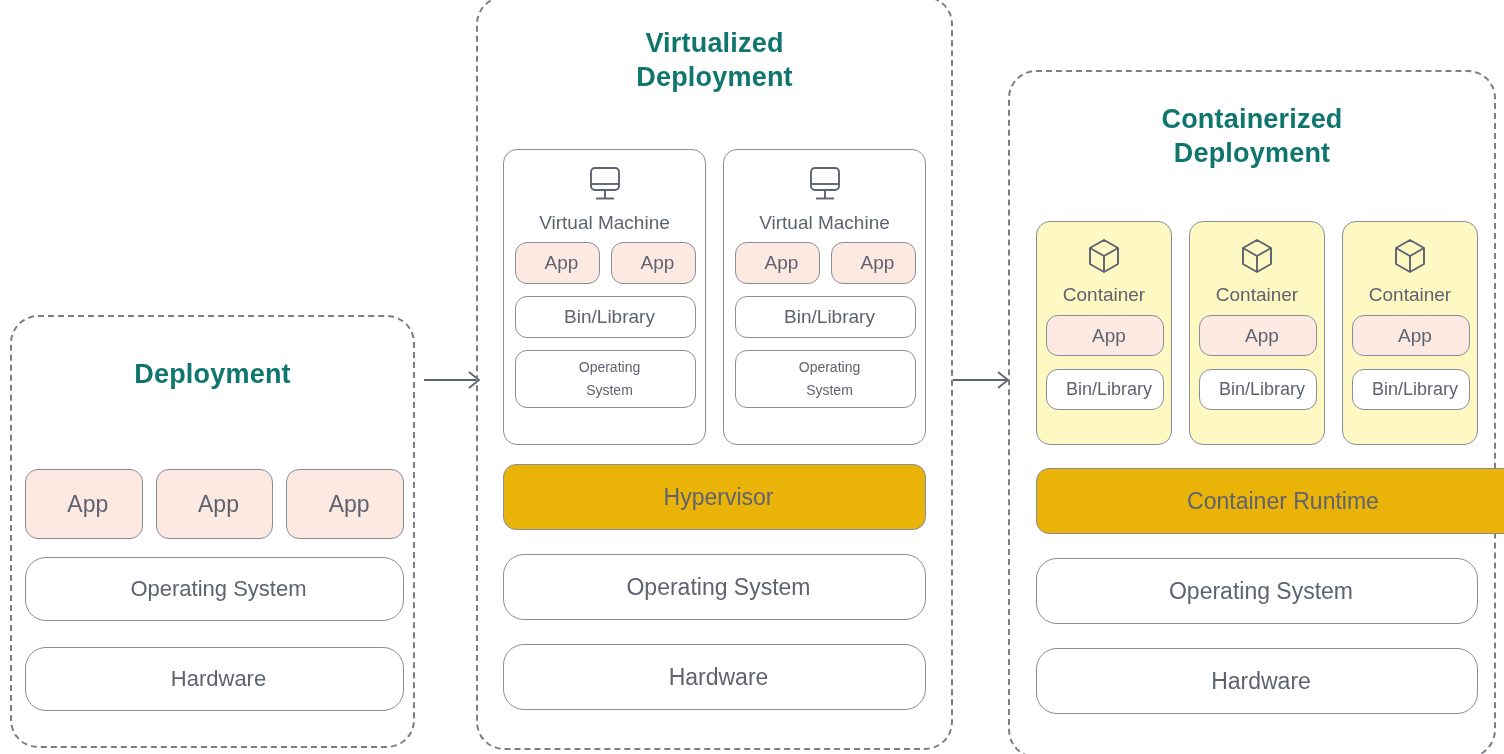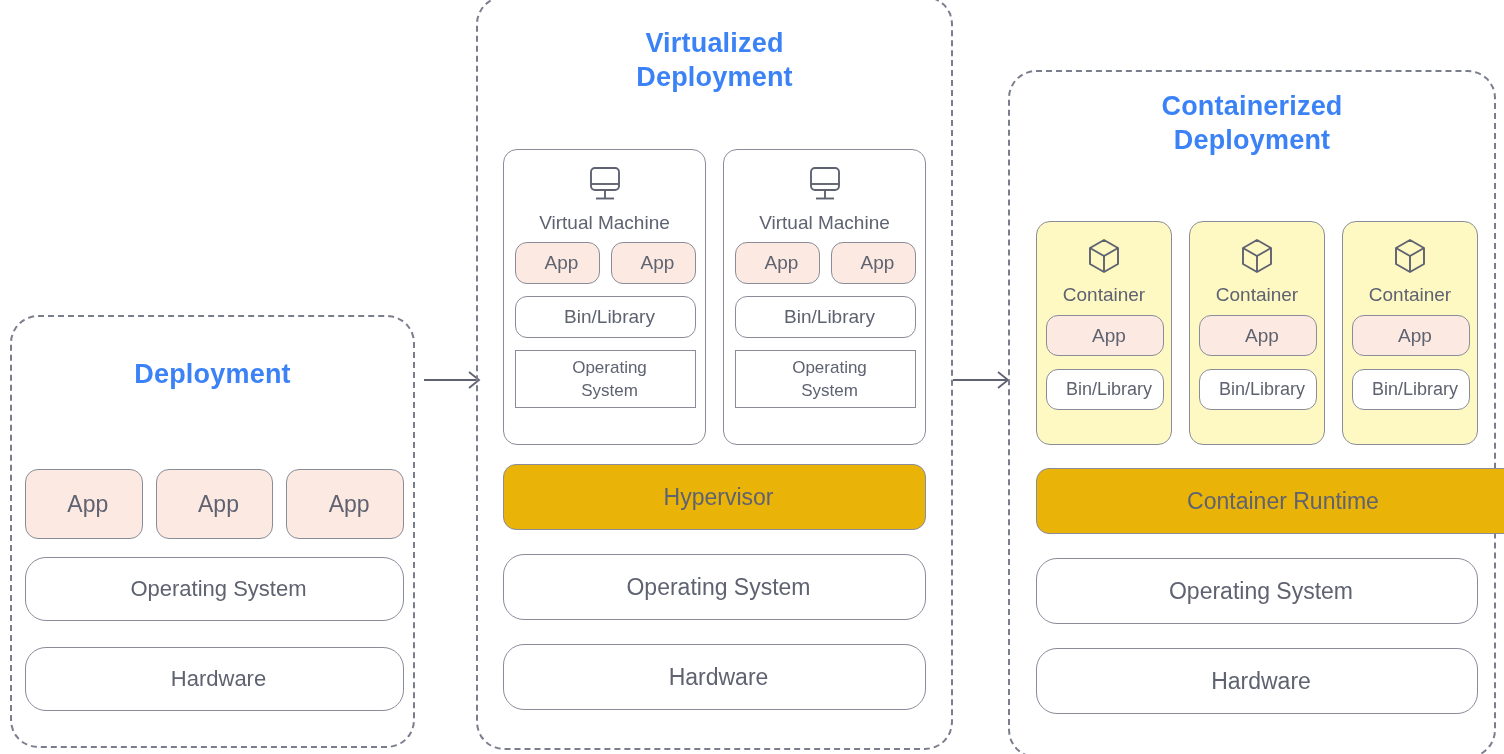--- a/index.html
+++ b/index.html
@@ -5,24 +5,24 @@
   html,body{margin:0;padding:0;background:#ffffff;}
   body{width:1504px;height:754px;position:relative;overflow:hidden;
        font-family:"Liberation Sans",sans-serif;color:#5f6270;}
 
   .panel{position:absolute;border:2px dashed #7a7d8c;border-radius:28px;box-sizing:border-box;}
   #panel-traditional{left:10px;top:315px;width:405px;height:433px;}
   #panel-virtualized{left:476px;top:-4px;width:477px;height:754px;}
   #panel-containerized{left:1008px;top:70px;width:488px;height:688px;}
 
   .panel-title{position:absolute;left:0;right:0;text-align:center;
-    font-weight:bold;font-size:27px;line-height:34px;letter-spacing:.2px;color:#3b82f6;}
+    font-weight:bold;font-size:27px;line-height:34px;letter-spacing:.2px;color:#0f766e;}
   #title-traditional{top:40px;}
   #title-virtualized{top:28px;}
-  #title-containerized{top:17px;}
+  #title-containerized{top:30px;}
 
   .box{box-sizing:border-box;border:1.6px solid #8a8d99;background:#ffffff;
     display:flex;align-items:center;justify-content:center;text-align:center;
     color:#5f6270;padding-left:8px;}
   .app{background:#fceae2;border-radius:13px;}
   .plain{border-radius:21px;}
   .accent{background:#eab308;border-radius:13px;}
 
   
   #trad-apps{position:absolute;left:13px;top:152px;width:379px;height:70px;
@@ -33,22 +33,22 @@
 
   
   .vm-card{position:absolute;top:151px;width:203px;height:296px;
     box-sizing:border-box;border:1.6px solid #8a8d99;border-radius:14px;background:#fff;}
   #vm-1{left:25px;} #vm-2{left:245px;}
   .vm-icon{position:absolute;left:0;right:0;top:16px;display:flex;justify-content:center;}
   .vm-label{position:absolute;left:0;right:0;top:62px;text-align:center;font-size:19px;}
   .vm-apps{position:absolute;left:11px;top:92px;width:181px;height:42px;display:flex;gap:11px;}
   .vm-apps .box{flex:1;font-size:19px;border-radius:12px;}
   .vm-bin{position:absolute;left:11px;top:146px;width:181px;height:42px;font-size:19px;border-radius:12px;}
-  .vm-os{position:absolute;left:11px;top:200px;width:181px;height:58px;font-size:17px;
-    border-radius:0;line-height:23px;}
+  .vm-os{position:absolute;left:11px;top:200px;width:181px;height:58px;font-size:14px;
+    border-radius:12px;line-height:23px;}
 
   #virt-hyper{position:absolute;left:25px;top:466px;width:423px;height:66px;font-size:23px;}
   #virt-os{position:absolute;left:25px;top:556px;width:423px;height:66px;font-size:23px;}
   #virt-hw{position:absolute;left:25px;top:646px;width:423px;height:66px;font-size:23px;}
 
   
   .ct-card{position:absolute;top:149px;width:136px;height:224px;
     box-sizing:border-box;border:1.6px solid #8a8d99;border-radius:14px;background:#fef9c3;}
   #ct-1{left:26px;} #ct-2{left:179px;} #ct-3{left:332px;}
   .ct-icon{position:absolute;left:0;right:0;top:15px;display:flex;justify-content:center;}

